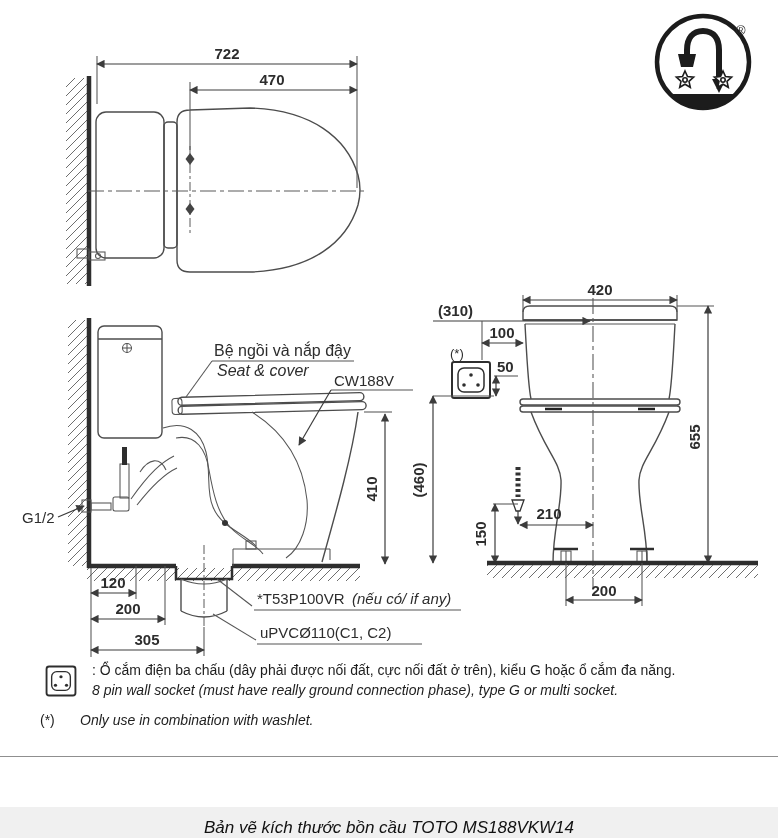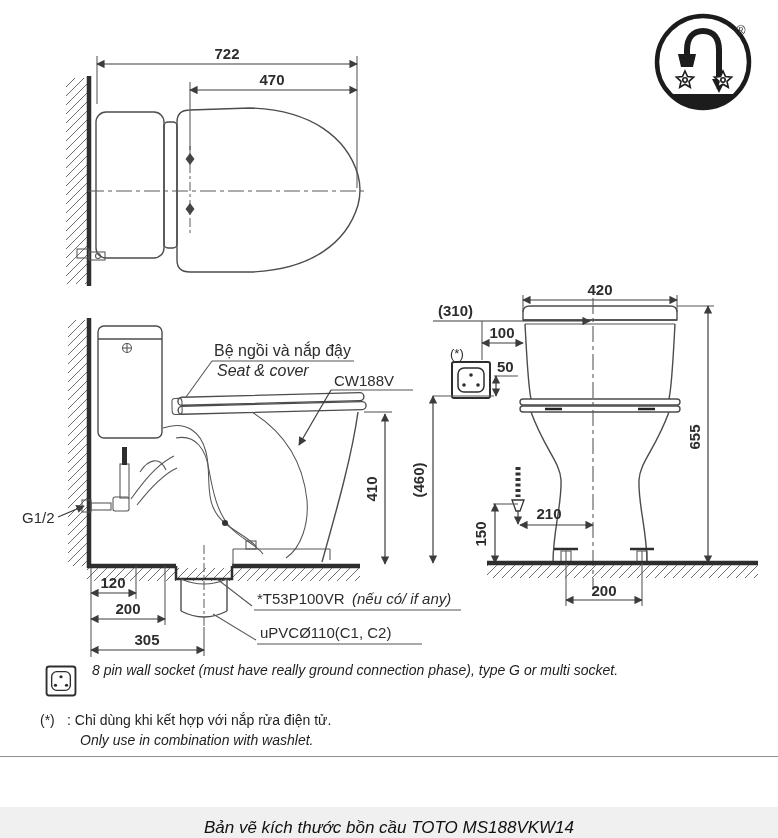--- a/index.html
+++ b/index.html
@@ -242,25 +242,25 @@
   <div class="note1-icon">
     <svg width="34" height="34" viewBox="0 0 40 40">
       <rect x="3" y="3" width="34" height="34" rx="3" fill="none" stroke="#2e2e2e" stroke-width="2.2"></rect>
       <rect x="9" y="9" width="22" height="22" rx="6" fill="none" stroke="#2e2e2e" stroke-width="1.6"></rect>
       <circle cx="20" cy="15" r="1.9" fill="#2e2e2e"></circle>
       <circle cx="13.5" cy="25" r="1.9" fill="#2e2e2e"></circle>
       <circle cx="26.5" cy="25" r="1.9" fill="#2e2e2e"></circle>
     </svg>
   </div>
   <div class="note1-text">
+    <div>: Ổ cắm điện ba chấu (dây phải được nối đất, cực nối đất ở trên), kiểu G hoặc ổ cắm đa năng.</div>
     <div class="it" style="font-style:italic">8 pin wall socket (must have really ground connection phase), type G or multi socket.</div>
   </div>
   <div class="note2-marker">(*)</div>
   <div class="note2-text">
-    <div>: Chỉ dùng khi kết hợp với nắp rửa điện tử.</div>
     <div style="font-style:italic;padding-left:13px">Only use in combination with washlet.</div>
   </div>
 </div>
 
 <div class="divider"></div>
 
 <div class="caption-band">
   <div class="caption">Bản vẽ kích thước bồn cầu TOTO MS188VKW14</div>
 </div>
 

